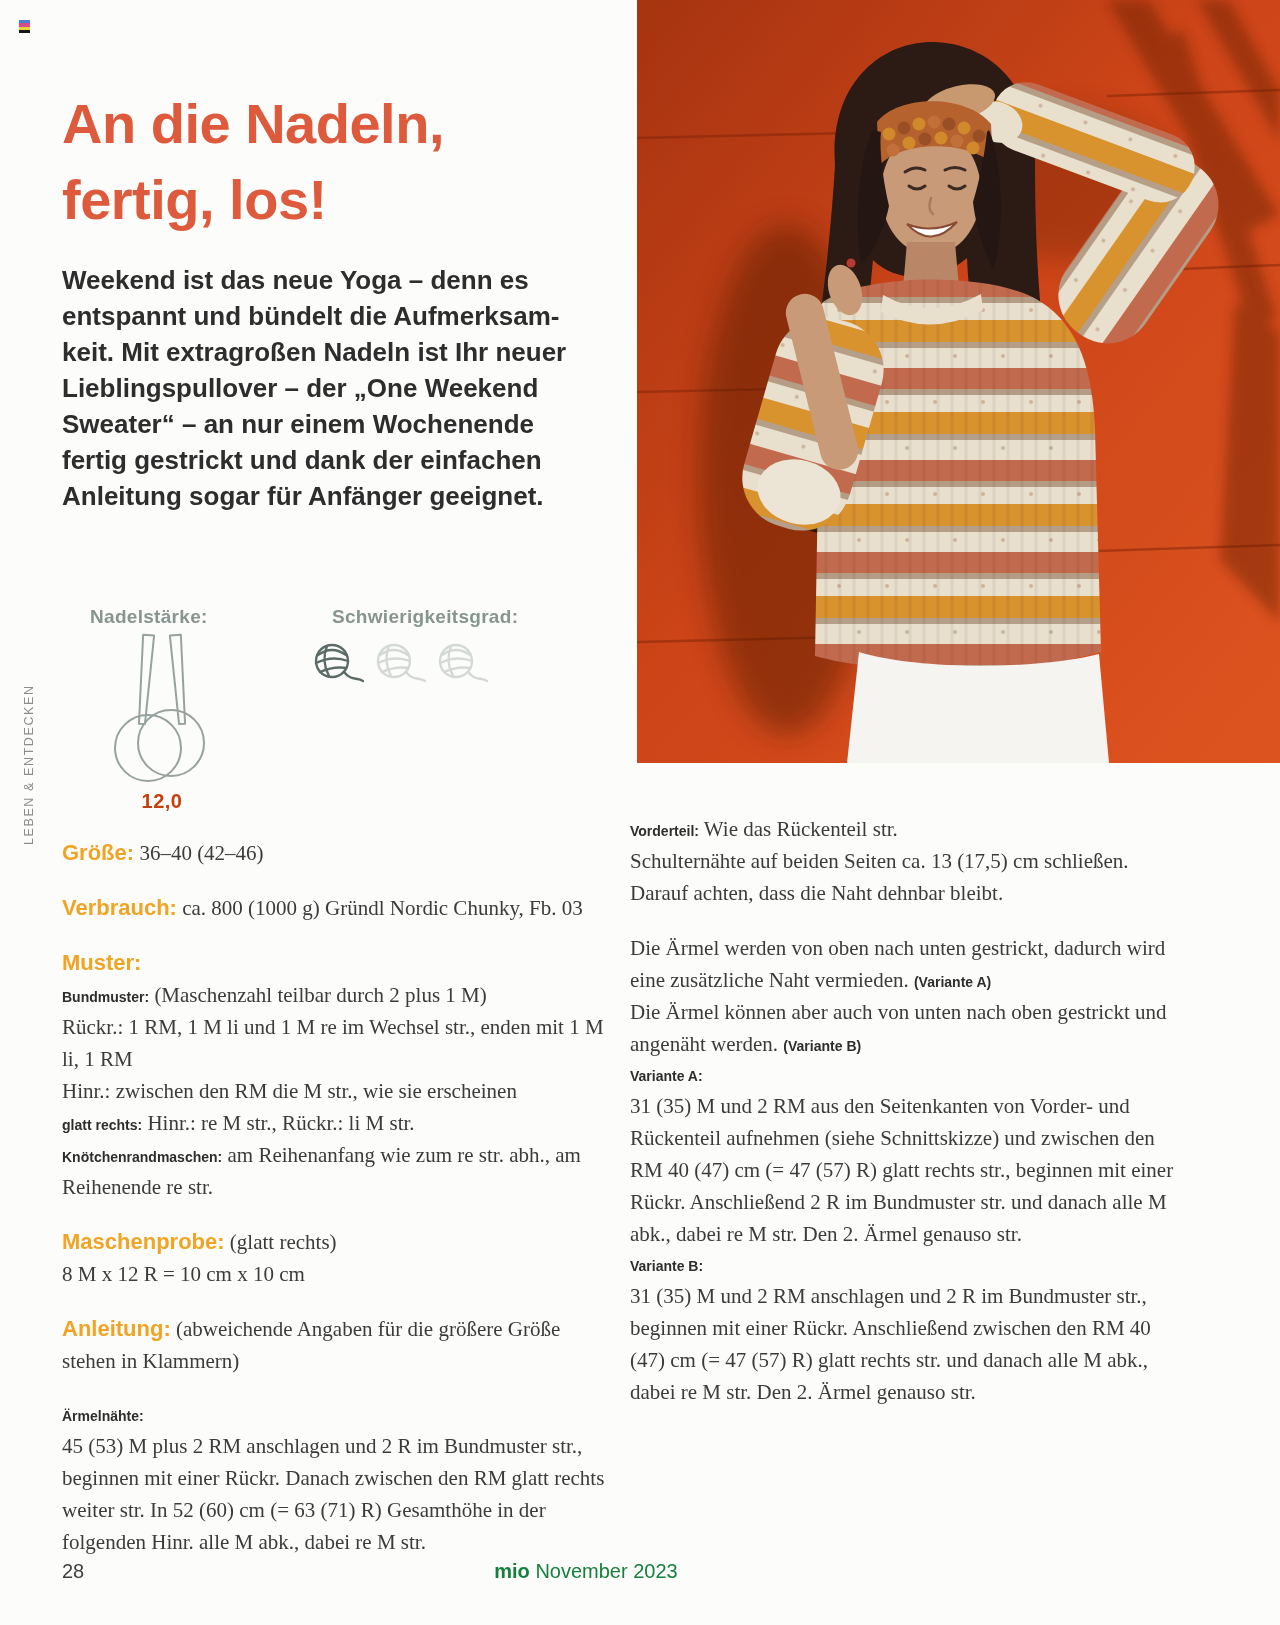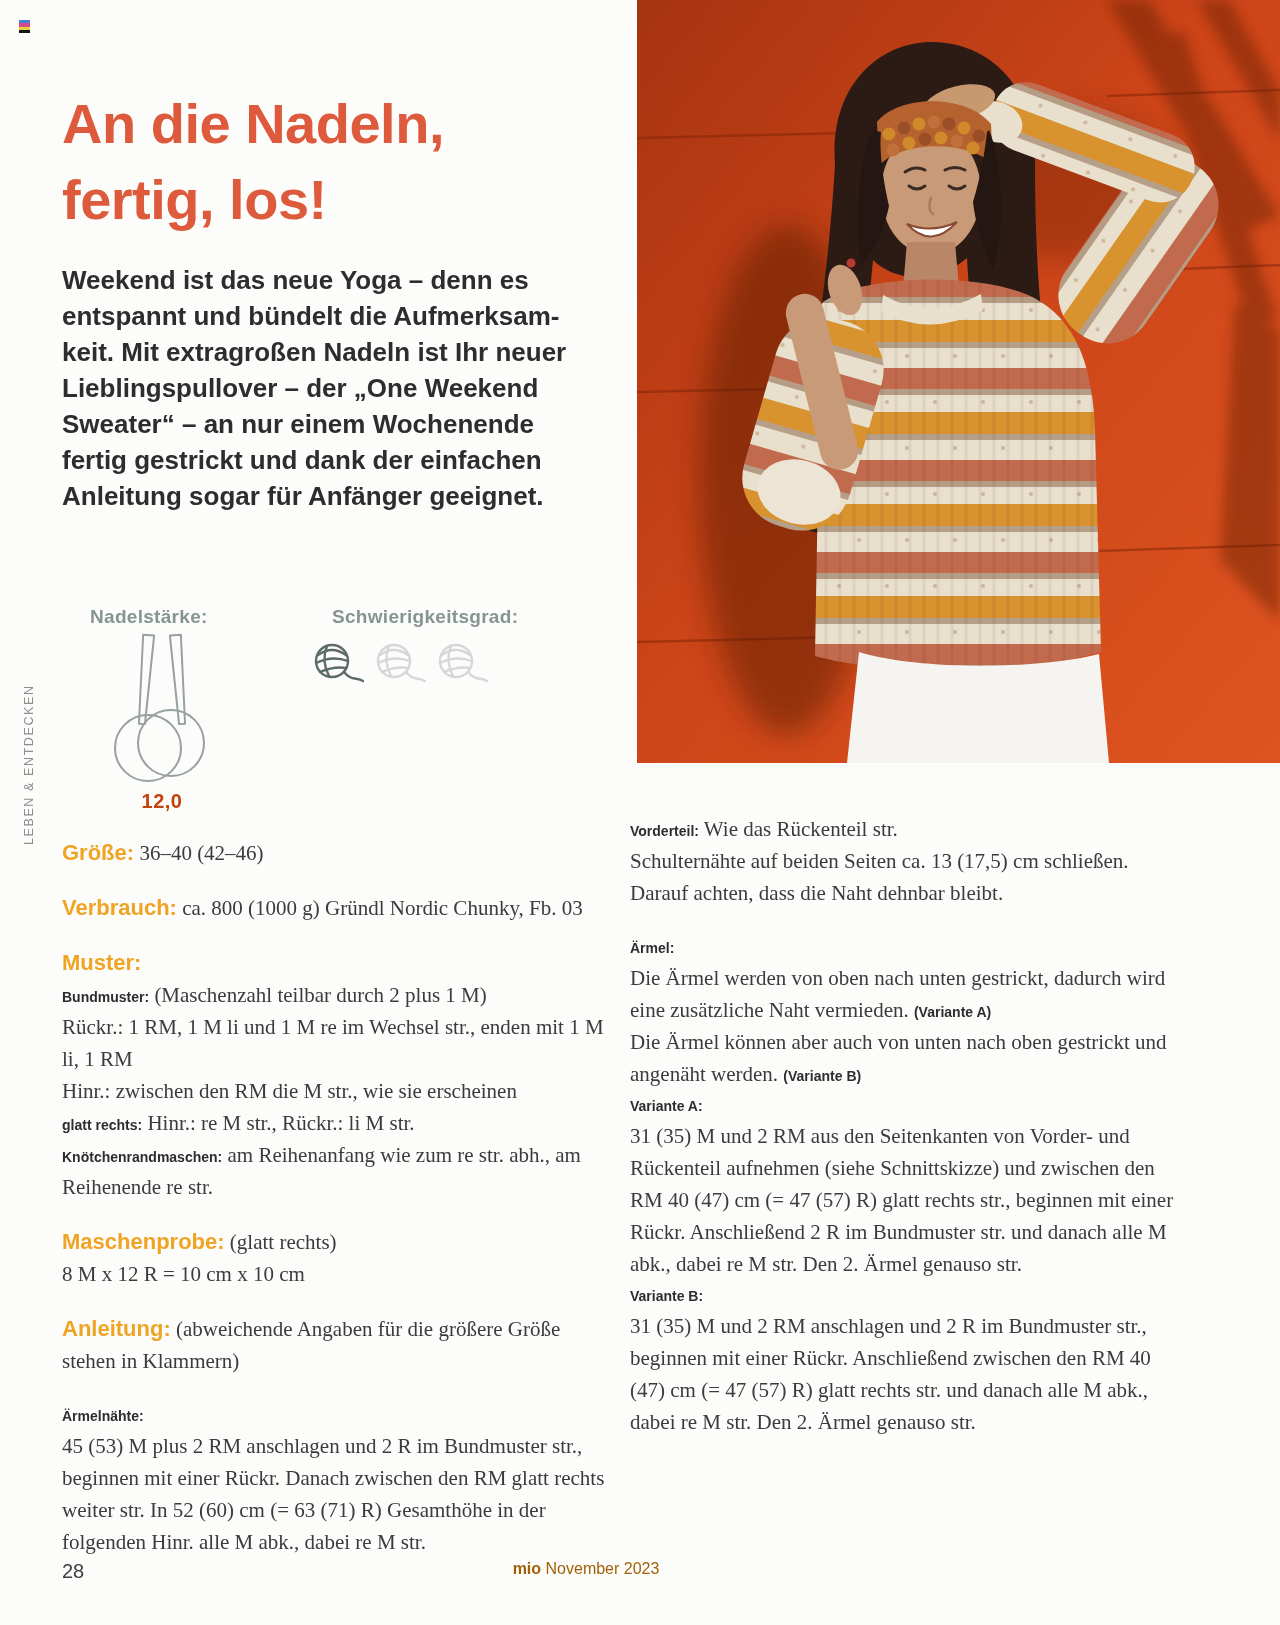--- a/index.html
+++ b/index.html
@@ -38,21 +38,21 @@
   .col-left{left:62px;top:838px;}
   .col-right{left:630px;top:814px;}
   .block{margin-bottom:23px;}
   .ln{line-height:30px;}
   .seg-o{font-family:"Liberation Sans",sans-serif;font-weight:700;font-size:22px;color:var(--label-orange);}
   .seg-b{font-family:"Liberation Sans",sans-serif;font-weight:700;font-size:14px;color:var(--ink);}
   .seg-r{font-family:"Liberation Serif",serif;font-weight:400;font-size:21px;color:var(--body);}
 
   
   .footer-page{position:absolute;left:62px;top:1560px;font-size:20px;color:#3f3f3f;}
-  .footer-center{position:absolute;left:0;top:1560px;width:1172px;text-align:center;font-size:16px;color:#a16207;}
+  .footer-center{position:absolute;left:0;top:1560px;width:1172px;text-align:center;font-size:20px;color:#15803d;}
   .footer-center b{font-weight:700;}
 
   
   .photo{position:absolute;left:637px;top:0;width:643px;height:763px;}
   .photo svg{display:block;}
 </style>
 </head>
 <body>
 
 <div class="page">
@@ -157,21 +157,20 @@
         <div class="ln"><span class="seg-b">Ärmelnähte:</span></div>
         <div class="ln"><span class="seg-r">45 (53) M plus 2 RM anschlagen und 2 R im Bundmuster str., beginnen mit einer Rückr. Danach zwischen den RM glatt rechts weiter str. In 52 (60) cm (= 63 (71) R) Gesamthöhe in der folgenden Hinr. alle M abk., dabei re M str.</span></div>
       </div>
     </div>
   <div class="col col-right" id="col-right">
       <div class="block">
         <div class="ln"><span class="seg-b">Vorderteil:</span><span class="seg-r"> Wie das Rückenteil str.</span></div>
         <div class="ln"><span class="seg-r">Schulternähte auf beiden Seiten ca. 13 (17,5) cm schließen. Darauf achten, dass die Naht dehnbar bleibt.</span></div>
       </div>
       <div class="block">
-        <div class="ln"><span class="seg-b">Ärmel:</span></div>
         <div class="ln"><span class="seg-r">Die Ärmel werden von oben nach unten gestrickt, dadurch wird eine zusätzliche Naht vermieden. </span><span class="seg-b">(Variante A)</span></div>
         <div class="ln"><span class="seg-r">Die Ärmel können aber auch von unten nach oben gestrickt und angenäht werden. </span><span class="seg-b">(Variante B)</span></div>
         <div class="ln"><span class="seg-b">Variante A:</span></div>
         <div class="ln"><span class="seg-r">31 (35) M und 2 RM aus den Seitenkanten von Vorder- und Rückenteil aufnehmen (siehe Schnittskizze) und zwischen den RM 40 (47) cm (= 47 (57) R) glatt rechts str., beginnen mit einer Rückr. Anschließend 2 R im Bundmuster str. und danach alle M abk., dabei re M str. Den 2. Ärmel genauso str.</span></div>
         <div class="ln"><span class="seg-b">Variante B:</span></div>
         <div class="ln"><span class="seg-r">31 (35) M und 2 RM anschlagen und 2 R im Bundmuster str., beginnen mit einer Rückr. Anschließend zwischen den RM 40 (47) cm (= 47 (57) R) glatt rechts str. und danach alle M abk., dabei re M str. Den 2. Ärmel genauso str.</span></div>
       </div>
     </div>
 
   <div class="footer-page">28</div>

